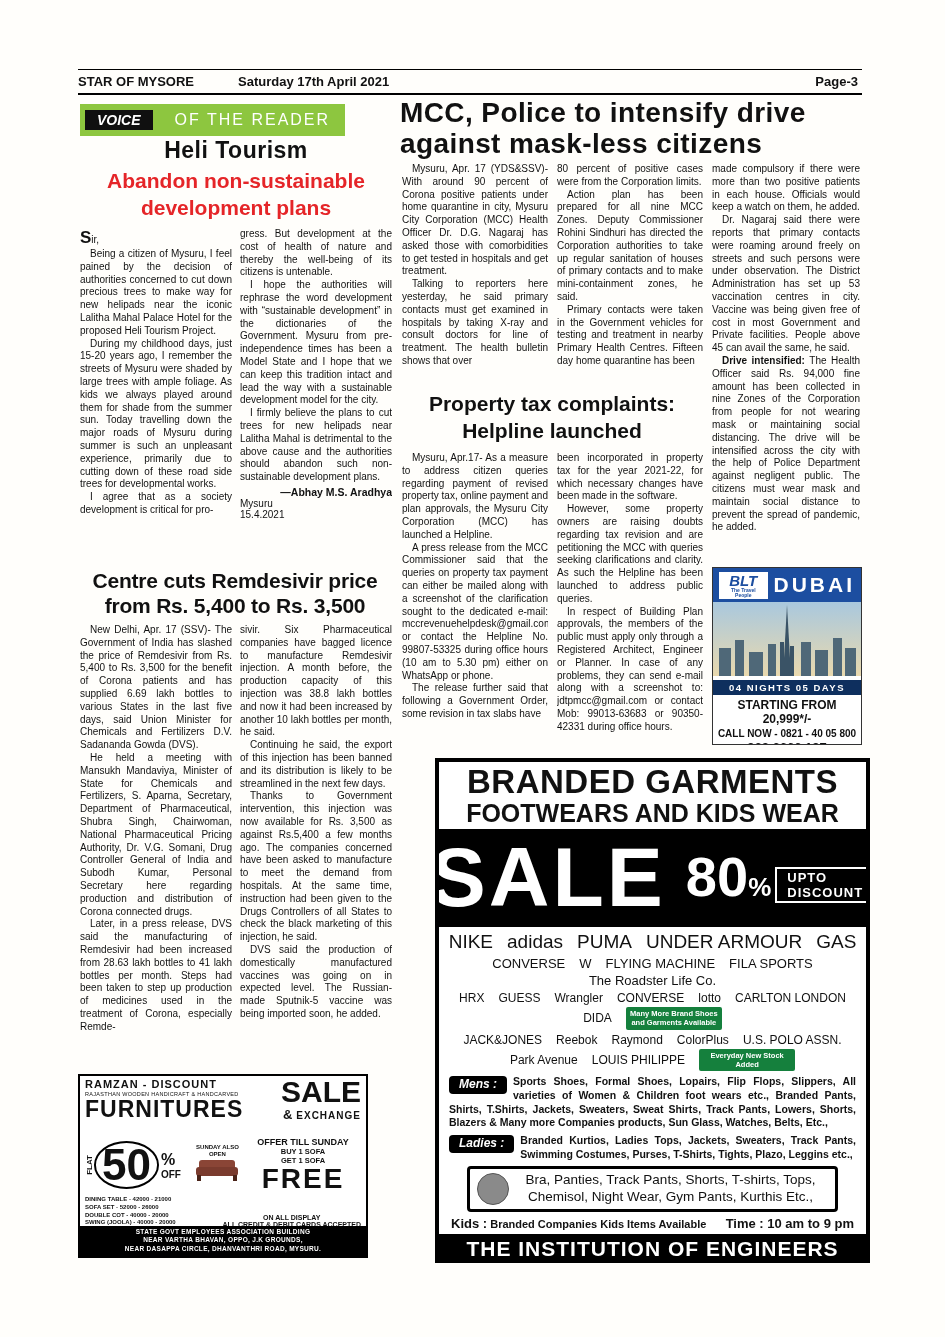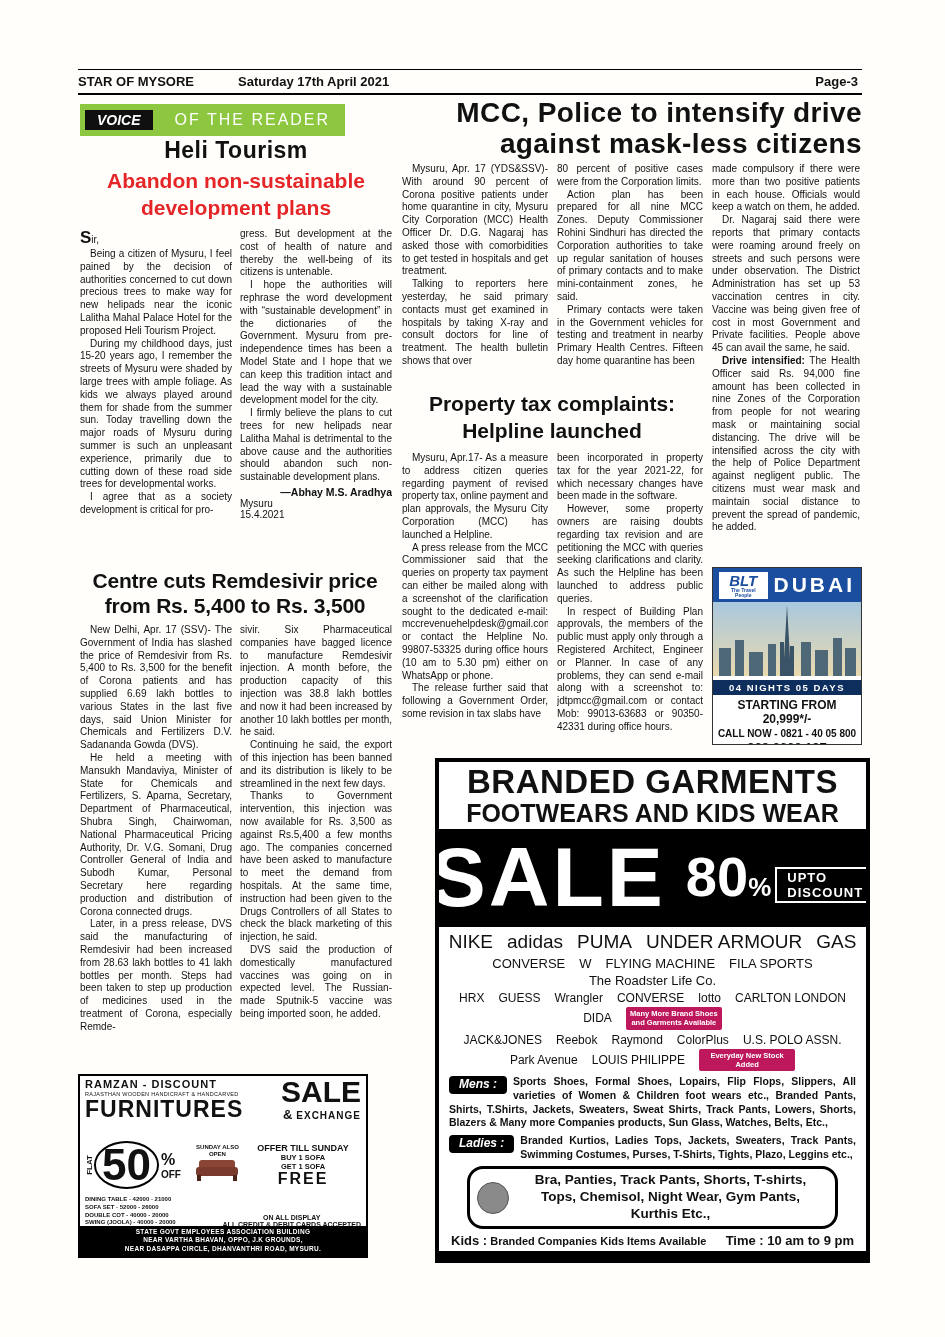--- a/index.html
+++ b/index.html
@@ -15,21 +15,21 @@
 
   
   .voice-banner{background:#8dc63f;display:flex;align-items:center;gap:22px;padding:3px 10px 3px 5px}
   .voice-chip{background:#101010;color:#fff;font-style:italic;font-weight:bold;font-size:14px;padding:2px 12px}
   .voice-rest{color:#fff;font-size:16px;letter-spacing:2px}
 
   
   .h-heli{font-size:23px;font-weight:bold;text-align:center;letter-spacing:.5px}
   .h-red{color:#e52528;font-size:21px;font-weight:bold;text-align:center;line-height:1.3}
   .h-rem{font-size:21px;font-weight:bold;text-align:center;line-height:1.2;letter-spacing:-.2px}
-  .h-mcc{font-size:28px;font-weight:bold;text-align:right;line-height:1.12;letter-spacing:.4px}
+  .h-mcc{font-size:28px;font-weight:bold;text-align:left;line-height:1.12;letter-spacing:.4px}
   .h-prop{font-size:21px;font-weight:bold;text-align:center;line-height:1.3}
 
   
   .col{overflow:hidden}
   .body-text p{font-size:10px;line-height:1.28;text-align:justify;margin:0;text-indent:10px}
   .cont .plist p:first-child{text-indent:0}
   .salut{font-size:10px}
   .salut .bigS{font-size:17px;font-weight:bold}
   .sig{font-weight:bold;text-align:right;font-size:10.5px;margin-top:2px}
   .sigline{font-size:10px}
@@ -64,21 +64,21 @@
   .f50{display:flex;align-items:center;width:38%}
   .flat{writing-mode:vertical-rl;transform:rotate(180deg);font-size:8px;font-weight:bold}
   .fifty{font-size:44px;font-weight:bold;line-height:.9;border:2px solid #000;border-radius:50%;padding:2px 6px}
   .pctoff{display:flex;flex-direction:column;margin-left:2px;font-weight:bold}
   .pctoff .p{font-size:16px}.pctoff .o{font-size:10px}
   .furn-mid2{width:20%;text-align:center}
   .sunday{font-size:6px;font-weight:bold;line-height:1.2}
   .furn-mid3{width:42%;text-align:center}
   .offer{font-size:9px;font-weight:bold}
   .buyget{font-size:7.5px;font-weight:bold;line-height:1.2}
-  .free{font-size:16px;font-weight:bold;letter-spacing:2px;line-height:1}
+  .free{font-size:28px;font-weight:bold;letter-spacing:2px;line-height:1}
   .furn-low{display:flex;justify-content:space-between;padding:0 5px;height:32px}
   .furn-prices p{font-size:6px;line-height:1.3;margin:0;font-weight:bold;text-indent:0;text-align:left}
   .disp{text-align:center;align-self:flex-end}
   .disp .d1{font-size:7px;font-weight:bold}
   .disp .d2{font-size:7px;font-weight:bold}
   .furn-foot{position:absolute;left:0;right:0;bottom:0;background:#000;color:#fff;text-align:center;padding:2px 0}
   .furn-foot p{font-size:6.5px;font-weight:bold;margin:0;line-height:1.35;letter-spacing:.3px;text-indent:0;text-align:center}
 
   
   .ga{border:4px solid #000;background:#fff;overflow:hidden}
@@ -90,27 +90,27 @@
   .ga-sale-pct{font-size:56px;font-weight:bold;line-height:.85}
   .ga-sale-sign{font-size:26px;font-weight:bold}
   .ga-upto{border:2px solid #fff;font-size:13px;font-weight:bold;padding:1px 10px;letter-spacing:1px}
   .ga-brands{padding:4px 6px 2px;display:flex;flex-direction:column;gap:3px}
   .brand-row{display:flex;flex-wrap:wrap;justify-content:center;align-items:center;column-gap:14px;row-gap:2px}
   .plist-inline{display:contents}
   .brand{font-weight:normal;white-space:nowrap}
   .r1 .brand{font-size:19px}
   .r2 .brand{font-size:13px}
   .r3 .brand,.r4 .brand{font-size:12px}
-  .brand-note{background:#be185d;color:#fff;font-size:7.5px;font-weight:bold;text-align:center;
+  .brand-note{background:#15803d;color:#fff;font-size:7.5px;font-weight:bold;text-align:center;
               padding:2px 4px;width:88px;line-height:1.25;border-radius:2px}
   .ga-line{padding:2px 10px;font-size:10.5px;font-weight:bold;text-align:justify;line-height:1.3}
   .ga-chip{float:left;background:#000;color:#fff;font-weight:bold;font-style:italic;font-size:12px;
            padding:1px 10px;margin:1px 6px 0 0;border-radius:4px}
-  .ga-box{margin:3px 28px;border:3px solid #000;border-radius:16px;padding:3px 10px 3px 46px;
-          font-size:13.5px;font-weight:bold;text-align:center;position:relative;line-height:1.25}
+  .ga-box{margin:3px 28px;border:3px solid #000;border-radius:4px;padding:3px 10px 3px 46px;
+          font-size:13.5px;font-weight:normal;text-align:center;position:relative;line-height:1.25}
   .ga-badge{position:absolute;left:7px;top:50%;transform:translateY(-50%);width:30px;height:30px;
             border-radius:50%;background:#8a8a8a;border:1px solid #555}
   .ga-kids{display:flex;justify-content:space-between;align-items:center;padding:1px 12px}
   .ga-kids-left{font-size:11px;font-weight:bold}
   .ga-kids-left .lbl{font-size:13px}
   .ga-time{font-size:13px;font-weight:bold}
   .ga-venue{background:#000;color:#fff;text-align:center;padding:3px 6px 5px;margin-top:2px}
   .ga-venue-row{display:flex;justify-content:center;align-items:center;gap:12px}
   .ga-venue-name{font-size:21px;font-weight:bold;letter-spacing:1px}
 </style>

